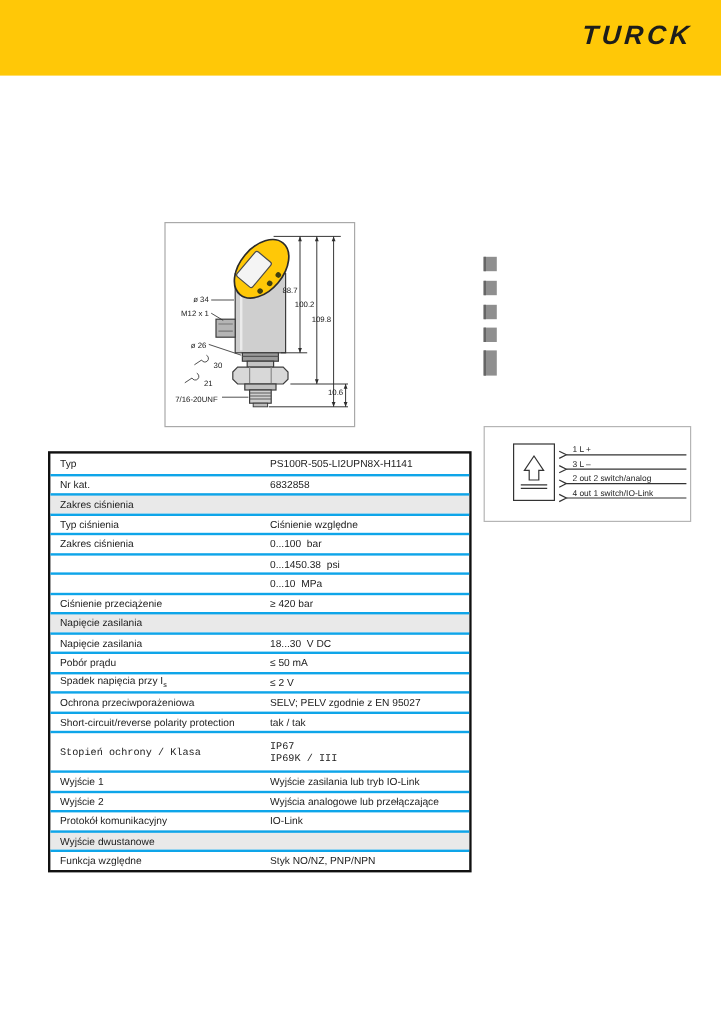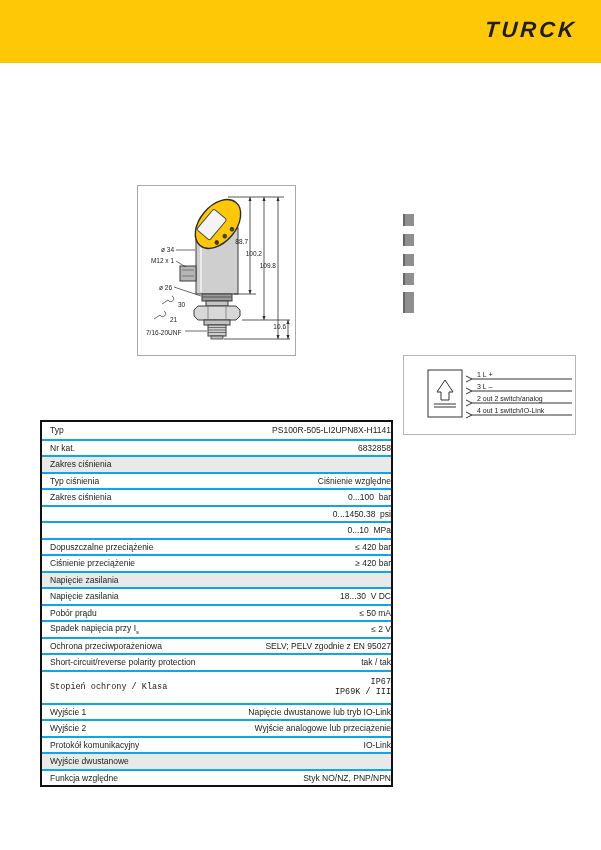--- a/index.html
+++ b/index.html
@@ -21,28 +21,28 @@
   .f2 { top:234px; height:12px; }
   .f3 { top:254px; height:12px; }
   .f4 { top:273px; height:12px; }
   .f5 { top:292px; height:21px; }
 
   
   .wirebox { position:absolute; left:403px; top:355px; width:173px; height:80px; background:#ffffff;
              border:1px solid #b5b5b5; }
 
   
-  .spec-table { position:absolute; left:40px; top:420px; width:353px; border:2px solid #111;
+  .spec-table { position:absolute; left:40px; top:376px; width:353px; border:2px solid #111;
                 background:#fff; }
   .row { display:flex; align-items:center; height:16.5px; font-size:8.5px; color:#1c1c1c; }
   .row + .row { border-top:2px solid #0ea5e9; }
   .row.double { height:33px;font-family:Liberation Mono, monospace; }
   .row.section { background:#e9e9e9; }
   .cell-label { width:183px; padding-left:8px; flex:none; white-space:nowrap; }
-  .cell-value { flex:1; white-space:pre;text-align:right; }
+  .cell-value { flex:1; white-space:pre; }
   .sec-label { padding-left:8px; }
   sub { font-size:6px; }
 
   svg text { font-family:"Liberation Sans", sans-serif; }
 </style>
 </head>
 <body>
 
 <div id="page">
 
@@ -173,24 +173,20 @@
       </div>
       <div class="row">
         <span class="cell-label"></span>
         <span class="cell-value">0...1450.38  psi</span>
       </div>
       <div class="row">
         <span class="cell-label"></span>
         <span class="cell-value">0...10  MPa</span>
       </div>
       <div class="row">
-        <span class="cell-label">Dopuszczalne przeciążenie</span>
-        <span class="cell-value">≤ 420 bar</span>
-      </div>
-      <div class="row">
         <span class="cell-label">Ciśnienie przeciążenie</span>
         <span class="cell-value">≥ 420 bar</span>
       </div>
       <div class="row section">
         <span class="sec-label">Napięcie zasilania</span>
       </div>
       <div class="row">
         <span class="cell-label">Napięcie zasilania</span>
         <span class="cell-value">18...30  V DC</span>
       </div>
@@ -210,25 +206,25 @@
         <span class="cell-label">Short-circuit/reverse polarity protection</span>
         <span class="cell-value">tak / tak</span>
       </div>
       <div class="row double">
         <span class="cell-label">Stopień ochrony / Klasa</span>
         <span class="cell-value">IP67
 IP69K / III</span>
       </div>
       <div class="row">
         <span class="cell-label">Wyjście 1</span>
-        <span class="cell-value">Napięcie dwustanowe lub tryb IO-Link</span>
+        <span class="cell-value">Wyjście zasilania lub tryb IO-Link</span>
       </div>
       <div class="row">
         <span class="cell-label">Wyjście 2</span>
-        <span class="cell-value">Wyjście analogowe lub przeciążenie</span>
+        <span class="cell-value">Wyjścia analogowe lub przełączające</span>
       </div>
       <div class="row">
         <span class="cell-label">Protokół komunikacyjny</span>
         <span class="cell-value">IO-Link</span>
       </div>
       <div class="row section">
         <span class="sec-label">Wyjście dwustanowe</span>
       </div>
       <div class="row">
         <span class="cell-label">Funkcja względne</span>

